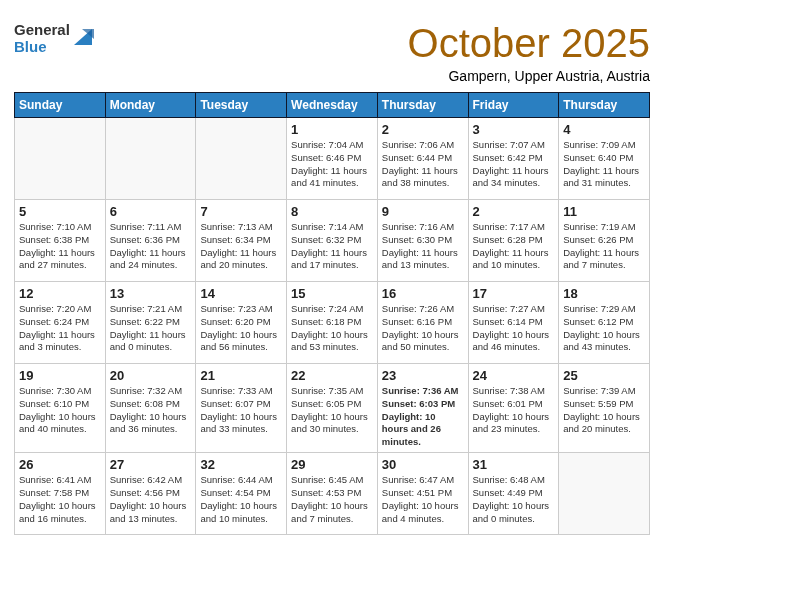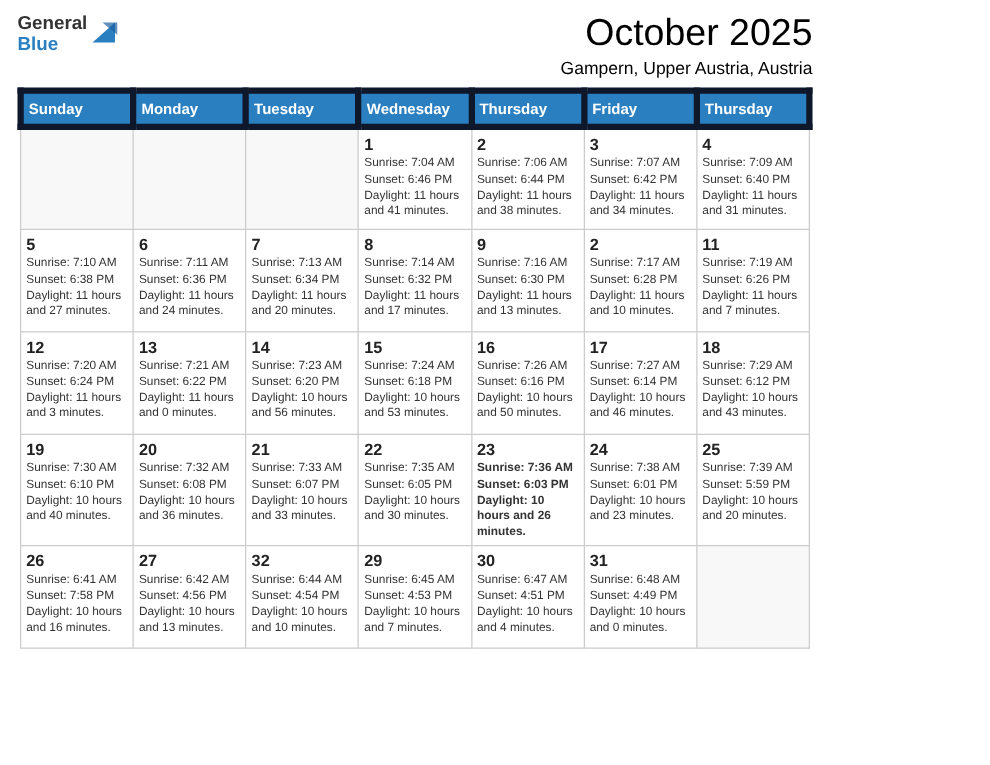--- a/index.html
+++ b/index.html
@@ -7,58 +7,58 @@
       font-family: Arial, sans-serif;
       background: #fff;
       width: 792px;
       height: 612px;
       overflow: hidden;
     }
     .page {
       width: 664px;
       height: 612px;
       background: #fff;
-      padding: 10px 14px 10px 14px;
+      padding: 21px 14px 10px 14px;
     }
     .header {
       display: flex;
       justify-content: space-between;
       align-items: flex-start;
       margin-bottom: 8px;
     }
     .logo-area {
       display: flex;
       align-items: center;
     }
     .title-area {
       text-align: right;
     }
     .month-title {
-      font-size: 30px;
-      color: #000000;
+      font-size: 40px;
+      color: #a16207;
       font-weight: normal;
     }
     .location-title {
       font-size: 14px;
       color: #000000;
       margin-top: 2px;
     }
     .calendar {
       width: 100%;
       border-collapse: collapse;
       table-layout: fixed;
     }
     .calendar th {
       background: #2a7fc1;
       color: #fff;
       padding: 5px 4px;
       font-size: 12px;
       font-weight: bold;
       text-align: left;
-      border: 5px solid #0f172a;
+      border: 1px solid #0f172a;
     }
     .calendar td {
       border: 1px solid #ccc;
       vertical-align: top;
       padding: 4px 4px 3px 4px;
       font-size: 9.8px;
       color: #333;
       background: #fff;
       height: 82px;
     }

